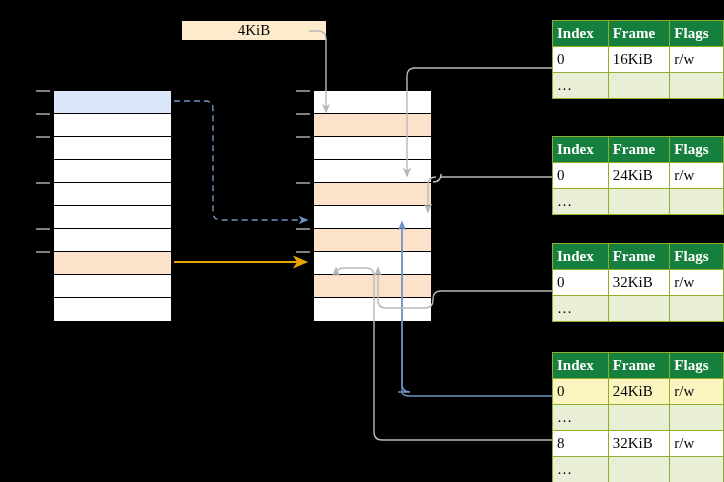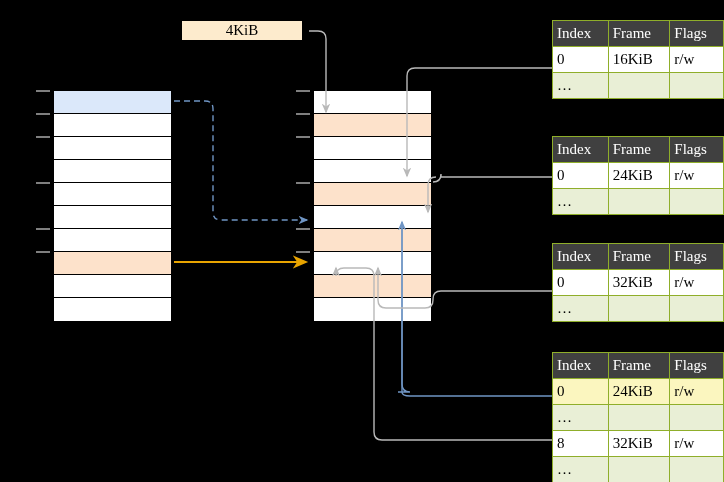--- a/index.html
+++ b/index.html
@@ -48,39 +48,39 @@
     font-size:15px;
     line-height:19px;
     height:26px;
     text-align:left;
     vertical-align:middle;
     color:#000;
     background:#ffffff;
     white-space:nowrap;
   }
   .pt th{
-    background:#404040;
+    background:#15803d;
     color:#ffffff;
-    font-weight:normal;
+    font-weight:bold;
   }
   .pt td.ell{background:#e9efd6;}
   .pt td.mark{background:#fbf6bf;}
   .pt col.c-index{width:56px;}
   .pt col.c-frame{width:62px;}
   .pt col.c-flags{width:54px;}
 
   
   #wires{position:absolute;left:0;top:0;width:724px;height:482px;pointer-events:none;}
 </style>
 </head>
 <body>
 
 <div id="stage">
 
-  <div class="kib-label" style="left:182px;top:21px;width:120px;height:19px;">4KiB</div>
+  <div class="kib-label" style="left:182px;top:21px;width:144px;height:19px;">4KiB</div>
 
   <div class="memcol" id="col-virtual" style="left: 53px; top: 90px; width: 119px; height: 230px;">
       <div class="memrow hl-blue" style="height: 23px;"></div>
       <div class="memrow " style="height: 23px;"></div>
       <div class="memrow " style="height: 23px;"></div>
       <div class="memrow " style="height: 23px;"></div>
       <div class="memrow " style="height: 23px;"></div>
       <div class="memrow " style="height: 23px;"></div>
       <div class="memrow " style="height: 23px;"></div>
       <div class="memrow hl-peach" style="height: 23px;"></div>

